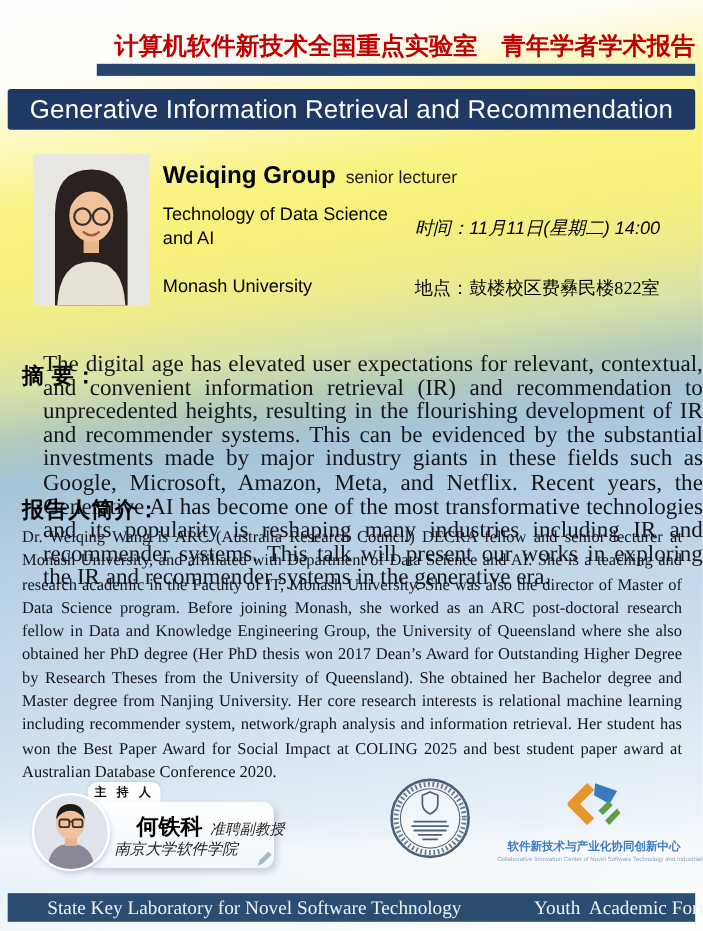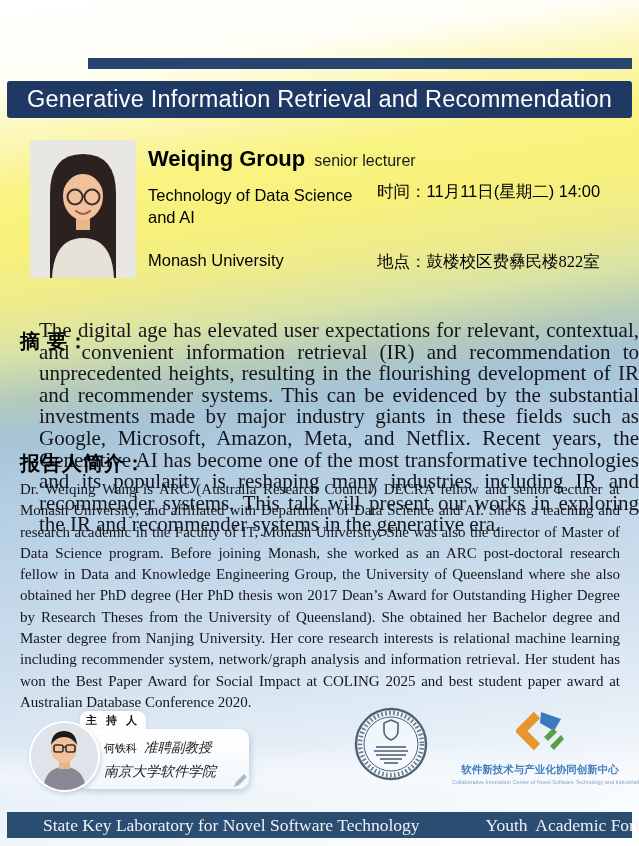--- a/index.html
+++ b/index.html
@@ -23,60 +23,64 @@
   .title-banner{left:7px;right:7px;top:81px;height:37px;background:#1f3864;border-radius:3px;
     display:flex;align-items:center;justify-content:center;color:#ffffff;font-size:23.5px;letter-spacing:.2px;}
   
   .speaker-photo{left:30px;top:140px;width:106px;height:138px;border-radius:3px;overflow:hidden;}
   .speaker-nameline{left:148px;top:146px;white-space:nowrap;}
   .speaker-name{font-size:22px;font-weight:700;color:#000;}
   .speaker-pos{font-size:16px;color:#1a1a1a;margin-left:9px;}
   .speaker-dept{left:148px;top:184px;width:226px;font-size:16.5px;line-height:22px;color:#000;}
   .speaker-univ{left:148px;top:251px;font-size:16.5px;color:#000;}
   .info-cn{font-size:16.5px;color:#000;white-space:nowrap;}
-  .speaker-time{left:377px;top:181px;}
+  .speaker-time{left:377px;top:197px;font-style:italic;}
   .speaker-loc{left:377px;top:251px;font-family:Liberation Serif, serif;}
   
   .sec-heading{font-size:20px;font-weight:700;color:#000;font-family:"Liberation Serif",serif;letter-spacing:1px;}
   .abs-heading{left:20px;top:292px;margin-top:36px;}
   .abs-text{left:20px;top:320px;width:600px;font-family:Liberation Serif, serif;
     font-size:21px;line-height:21.6px;text-align:justify;color:#15151c;margin-left:19px;}
   .bio-heading{left:20px;top:450px;}
   .bio-text{left:20px;top:479px;width:600px;font-family:"Liberation Serif",serif;
     font-size:15px;line-height:21.3px;text-align:justify;color:#15151c;}
   
   .host-tab{left:80px;top:711px;width:66px;height:19px;background:#ffffff;border-radius:8px 8px 0 0;
     display:flex;align-items:center;justify-content:center;font-size:11px;font-weight:700;
     letter-spacing:3px;color:#111;box-shadow:0 -1px 3px rgba(120,145,170,.25);}
   .host-bubble{left:77px;top:729px;width:172px;height:60px;border-radius:10px;
     background:linear-gradient(180deg,#ffffff,#f2f7fc);box-shadow:2px 3px 6px rgba(110,140,170,.35);}
   .host-photo{left:29px;top:721px;width:67px;height:67px;border-radius:50%;overflow:hidden;
     border:2px solid #fff;box-shadow:1px 2px 4px rgba(110,140,170,.35);}
   .host-nameline{left:104px;top:738px;white-space:nowrap;}
-  .host-name{font-size:11px;font-weight:400;color:#000;}
+  .host-name{font-size:20px;font-weight:700;color:#000;margin-left:20px;}
   .host-title{font-size:13.5px;font-style:italic;font-family:"Liberation Serif",serif;color:#1a1a1a;margin-left:7px;}
   .host-affil{left:104px;top:763px;font-size:14px;font-style:italic;font-family:"Liberation Serif",serif;color:#1a1a1a;}
   .pencil{left:233px;top:773px;width:15px;height:15px;}
   .nju-seal{left:354px;top:707px;width:74px;height:74px;}
   .collab{left:452px;top:710px;width:176px;text-align:center;}
   .collab svg{display:block;margin:0 auto;}
   .collab-name{font-size:10.5px;font-weight:700;color:#3f7cc0;margin-top:5px;white-space:nowrap;}
   .collab-sub{font-size:5.5px;color:#8aa6c4;margin-top:2px;white-space:nowrap;}
   
   .footer{left:7px;right:7px;top:812px;height:26px;background:#2b4d72;
     display:flex;align-items:center;padding-left:36px;gap:66px;box-sizing:border-box;
     font-family:"Liberation Serif",serif;font-size:17.5px;color:#eef1f6;white-space:pre;}
 </style>
 </head>
 <body>
 
 <div class="poster">
 
   <div class="abs gloss"></div>
 
+  <div class="abs header-cn">
+    <span>计算机软件新技术全国重点实验室</span>
+    <span>青年学者学术报告</span>
+  </div>
   <div class="abs header-rule"></div>
 
   <div class="abs title-banner">Generative Information Retrieval and Recommendation</div>
 
   <div class="abs speaker-photo">
     <svg width="106" height="138" viewBox="0 0 106 138">
       <rect width="106" height="138" fill="#e9e7e3"></rect>
       <path d="M20 138 L20 54 Q20 14 53 14 Q86 14 86 54 L86 138 Z" fill="#2b2220"></path>
       <rect x="46" y="74" width="14" height="16" fill="#e9b68c"></rect>
       <path d="M22 138 Q24 98 53 98 Q82 98 84 138 Z" fill="#e7e2d8"></path>

